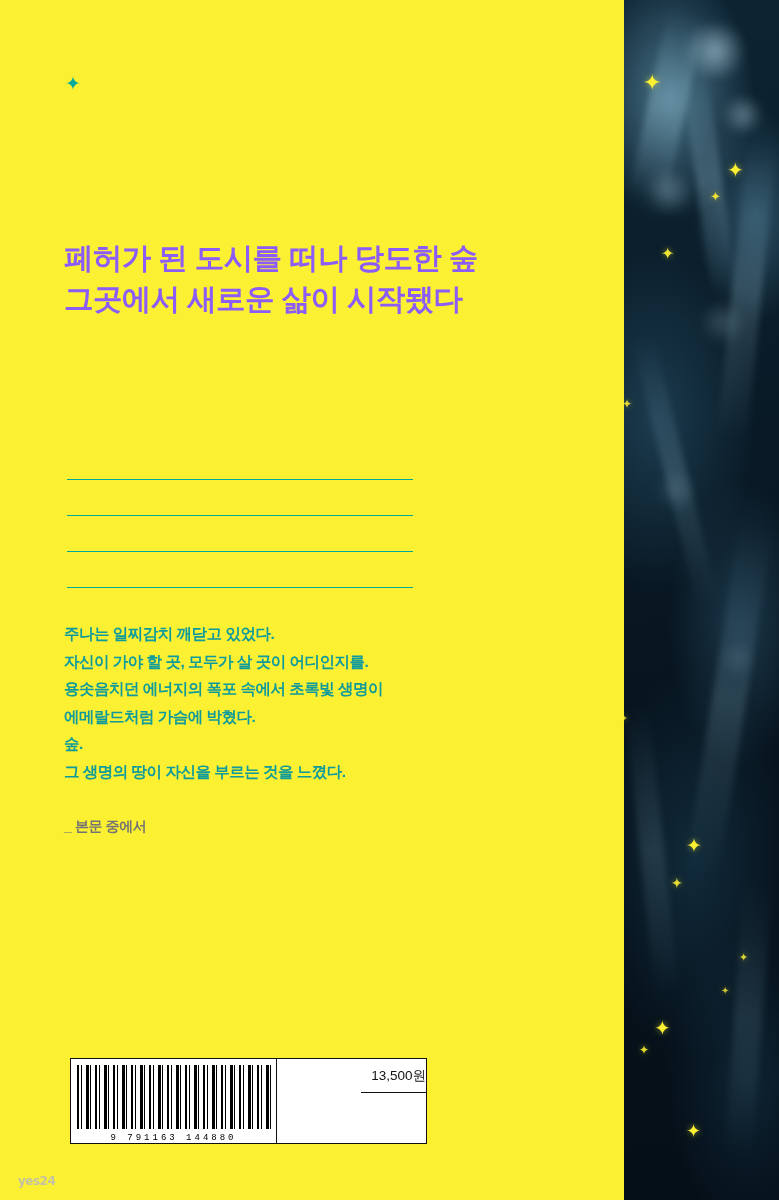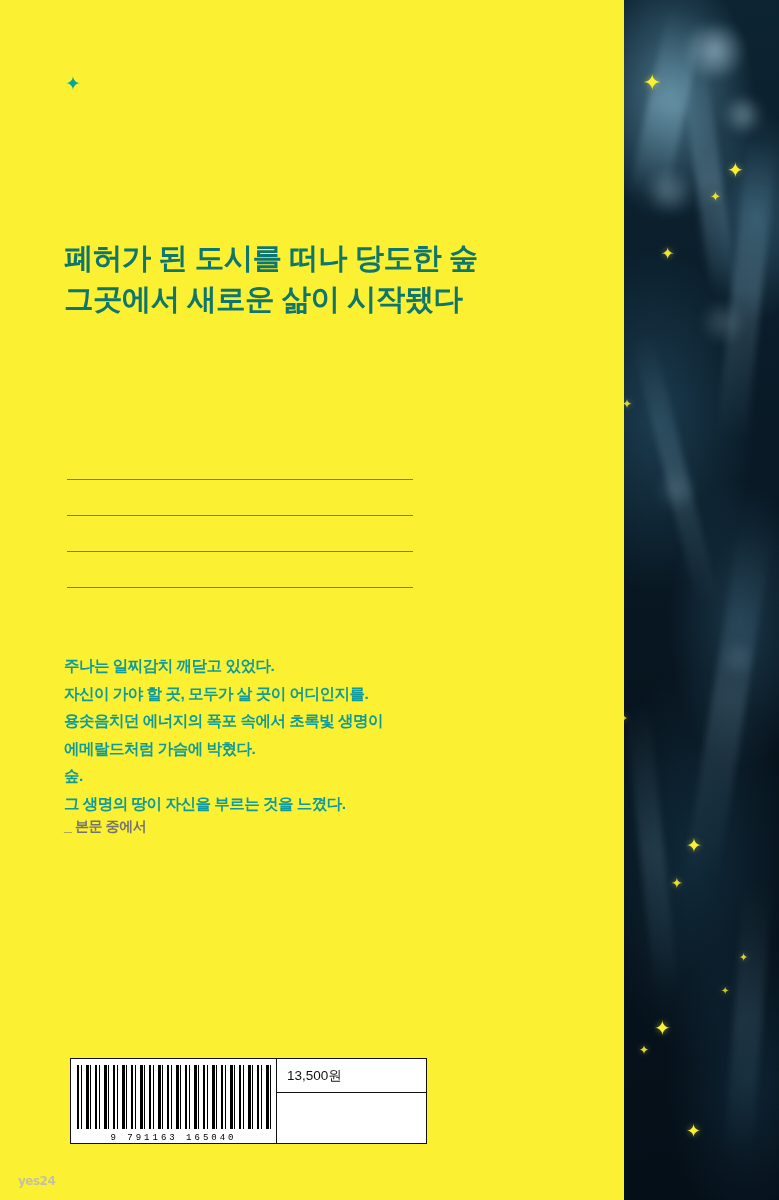--- a/index.html
+++ b/index.html
@@ -101,21 +101,21 @@
     letter-spacing: .2px;
     color: #00a99d;
     white-space: pre-line;
   }
 
   .headline {
     position: absolute;
     left: 64px;
     top: 238px;
     width: 520px;
-    color: #0f766e;
+    color: #8b5cf6;
     font-weight: bold;
     font-size: 29.5px;
     line-height: 1.38;
     letter-spacing: -0.6px;
     white-space: pre-line;
   }
   .subline {
     position: absolute;
     left: 64px;
     top: 338px;
@@ -136,21 +136,21 @@
   }
   .rules .rule {
     height: 24px;
     border-bottom: 1.6px solid #00a99d;
     margin-bottom: 11px;
   }
 
   .quote {
     position: absolute;
     left: 64px;
-    top: 652px;
+    top: 620px;
     width: 520px;
     color: #0f9b9b;
     font-size: 15.5px;
     font-weight: bold;
     line-height: 1.78;
     letter-spacing: -0.5px;
     white-space: pre-line;
   }
   .quote-source {
     position: absolute;
@@ -196,20 +196,21 @@
     font-family: "Liberation Mono", monospace;
     font-size: 9px;
     color: #000;
     letter-spacing: 3px;
   }
   .barcode-info {
     flex: 1;
     border-left: 1px solid #111;
     display: flex;
     flex-direction: column;
+    align-items: flex-end;
   }
   .barcode-info .price {
     height: 33px;
     border-bottom: 1px solid #111;
     display: flex;
     align-items: center;
     padding-left: 10px;
     font-size: 13.5px;
     color: #111;
     font-weight: normal;
@@ -295,21 +296,21 @@
 자신이 가야 할 곳, 모두가 살 곳이 어디인지를.
 용솟음치던 에너지의 폭포 속에서 초록빛 생명이
 에메랄드처럼 가슴에 박혔다.
 숲.
 그 생명의 땅이 자신을 부르는 것을 느꼈다.</div>
     <div class="quote-source">_ 본문 중에서</div>
 
     <div class="barcode-box">
       <div class="barcode-bars">
         <div class="bars"></div>
-        <div class="num">9 791163 165040</div>
+        <div class="num">9 791163 144880</div>
       </div>
       <div class="barcode-info">
         <div class="price">13,500원</div>
       </div>
     </div>
 
   </div>
 
   <div class="watermark">yes24</div>
 </div>

